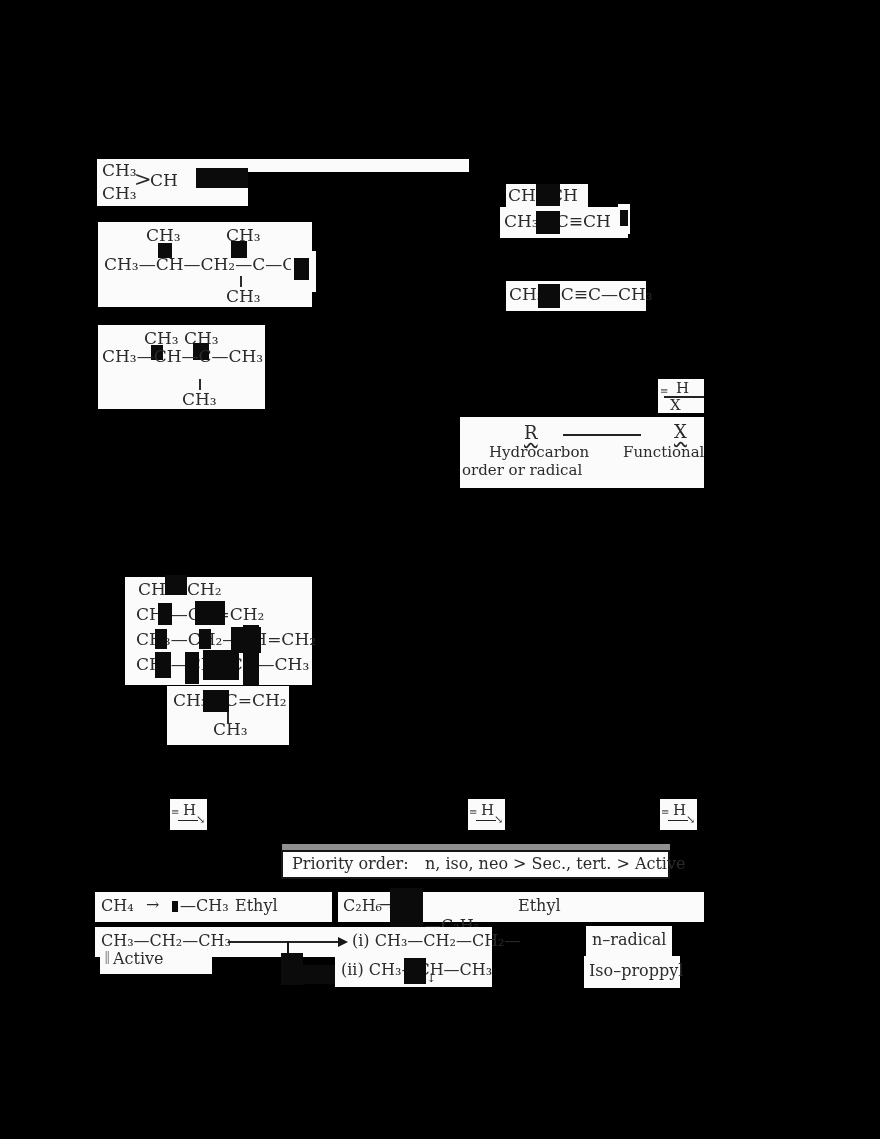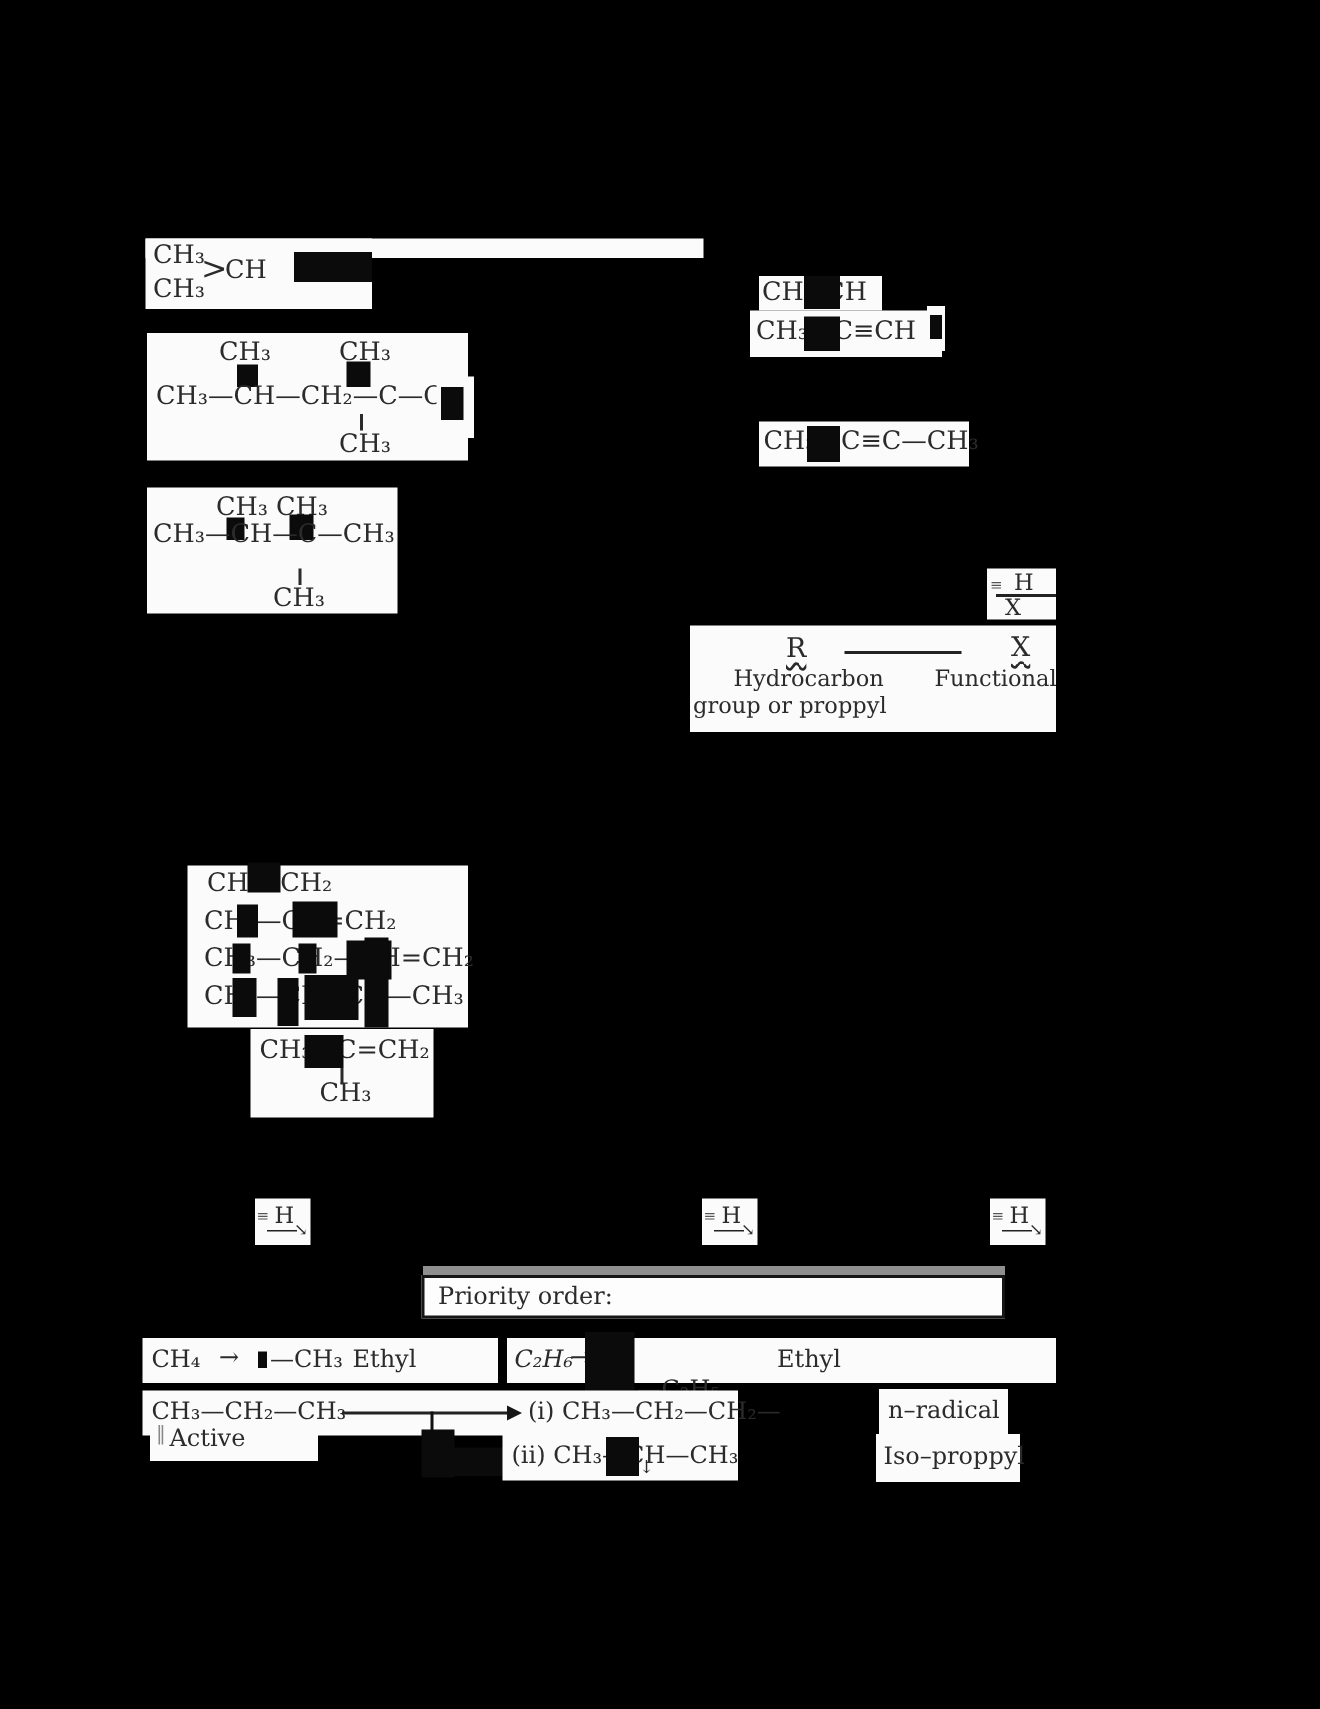--- a/index.html
+++ b/index.html
@@ -79,21 +79,21 @@
   <div class="hline" style="left:664px;top:396px;width:42px;"></div>
   <div class="arr-r" style="left:704px;top:392px;border-left-width:8px;border-top-width:4px;border-bottom-width:4px;"></div>
   <div class="t" style="left:670px;top:397px;font-size:15px;">X</div>
 
   <div class="box" style="left:460px;top:417px;width:277px;height:71px;"></div>
   <div class="t wavy" style="left:524px;top:423px;font-size:18px;">R</div>
   <div class="hline" style="left:563px;top:434px;width:78px;"></div>
   <div class="t wavy" style="left:674px;top:422px;font-size:18px;">X</div>
   <div class="t sm" style="left:489px;top:444px;">Hydrocarbon</div>
   <div class="t sm" style="left:623px;top:444px;">Functional group</div>
-  <div class="t sm" style="left:462px;top:462px;">group or proppyl</div>
+  <div class="t sm" style="left:462px;top:462px;">order or radical</div>
   <div class="red" style="left:731px;top:448px;width:6px;height:14px;"></div>
 
   <div class="box" style="left:125px;top:577px;width:187px;height:108px;"></div>
   <div class="t" style="left:138px;top:580px;">CH₂=CH₂</div>
   <div class="t" style="left:136px;top:605px;">CH₃—CH=CH₂</div>
   <div class="t" style="left:136px;top:630px;">CH₃—CH₂—CH=CH₂</div>
   <div class="t" style="left:136px;top:655px;">CH₃—CH=CH—CH₃</div>
   <div class="red" style="left:165px;top:575px;width:22px;height:20px;"></div>
   <div class="red" style="left:158px;top:603px;width:14px;height:22px;"></div>
   <div class="red" style="left:195px;top:601px;width:30px;height:24px;"></div>
@@ -125,30 +125,31 @@
 
   <div class="box" style="left:660px;top:799px;width:37px;height:31px;"></div>
   <div class="t dim" style="left:661px;top:806px;font-size:10px;">≡</div>
   <div class="t" style="left:673px;top:802px;font-size:15px;">H</div>
   <div class="hline" style="left:668px;top:820px;width:20px;height:1px;"></div>
   <div class="t" style="left:686px;top:814px;font-size:11px;">↘</div>
 
   <div class="grey" style="left:282px;top:844px;width:388px;height:6px;background:#8f8f8f;"></div>
   <div class="pbox" style="left:281px;top:850px;width:389px;height:29px;"></div>
   <div class="t bold f16" style="left:292px;top:855px;">Priority order:</div>
+  <div class="t bold f16" style="left:425px;top:855px;">n, iso, neo &gt; Sec., tert. &gt; Active</div>
 
   <div class="box" style="left:95px;top:892px;width:237px;height:30px;"></div>
   <div class="t f16" style="left:101px;top:897px;">CH₄</div>
   <div class="t f16" style="left:146px;top:896px;">→</div>
   <div class="red" style="left:172px;top:901px;width:6px;height:11px;"></div>
   <div class="t f16" style="left:180px;top:897px;">—CH₃</div>
   <div class="t f16" style="left:235px;top:897px;">Ethyl</div>
 
   <div class="box" style="left:338px;top:892px;width:486px;height:30px;"></div>
-  <div class="t f16" style="left:343px;top:897px;font-style:italic;">C₂H₆</div>
+  <div class="t f16" style="left:343px;top:897px;">C₂H₆</div>
   <div class="t f16" style="left:380px;top:896px;">→</div>
   <div class="red" style="left:390px;top:888px;width:33px;height:41px;"></div>
   <div class="t f16" style="left:425px;top:897px;margin-top:20px;">—C₂H₅</div>
   <div class="t f16" style="left:472px;top:897px;margin-left:46px;">Ethyl</div>
 
   <div class="box" style="left:95px;top:927px;width:397px;height:30px;"></div>
   <div class="t f16" style="left:101px;top:932px;">CH₃—CH₂—CH₃</div>
   <div class="hline" style="left:228px;top:941px;width:112px;"></div>
   <div class="arr-r" style="left:338px;top:937px;"></div>
   <div class="t f16" style="left:352px;top:932px;">(i) CH₃—CH₂—CH₂—</div>

